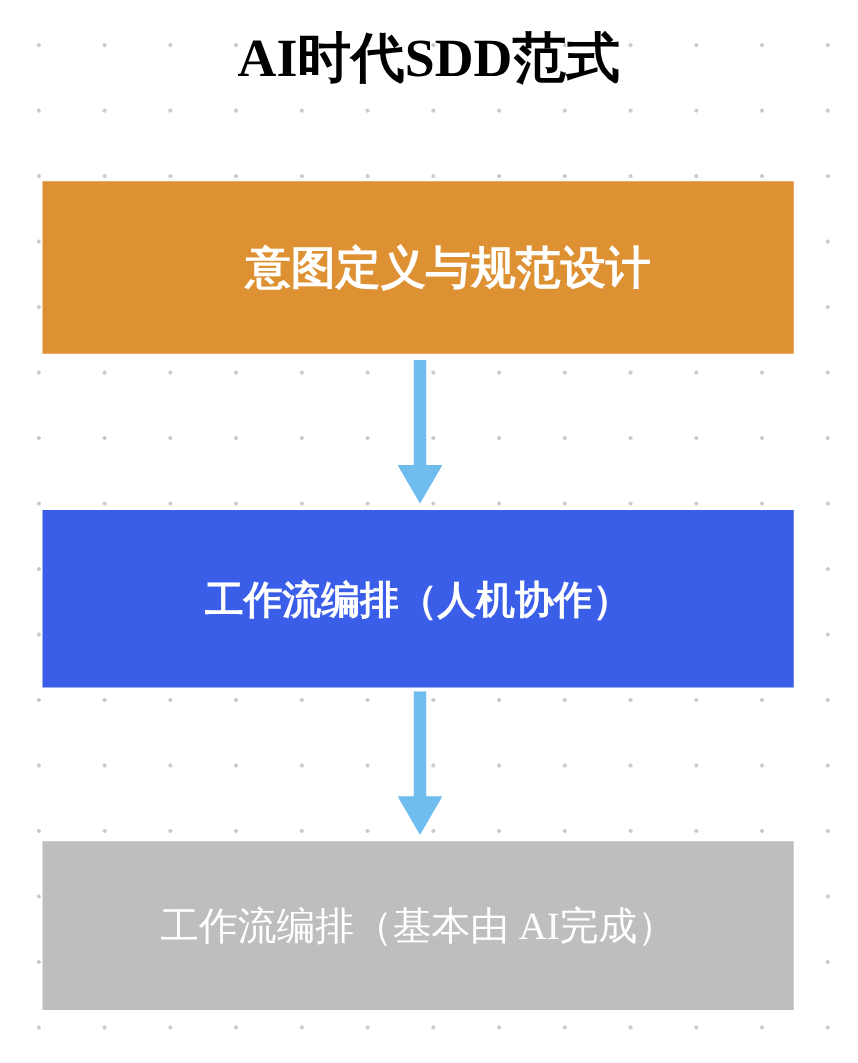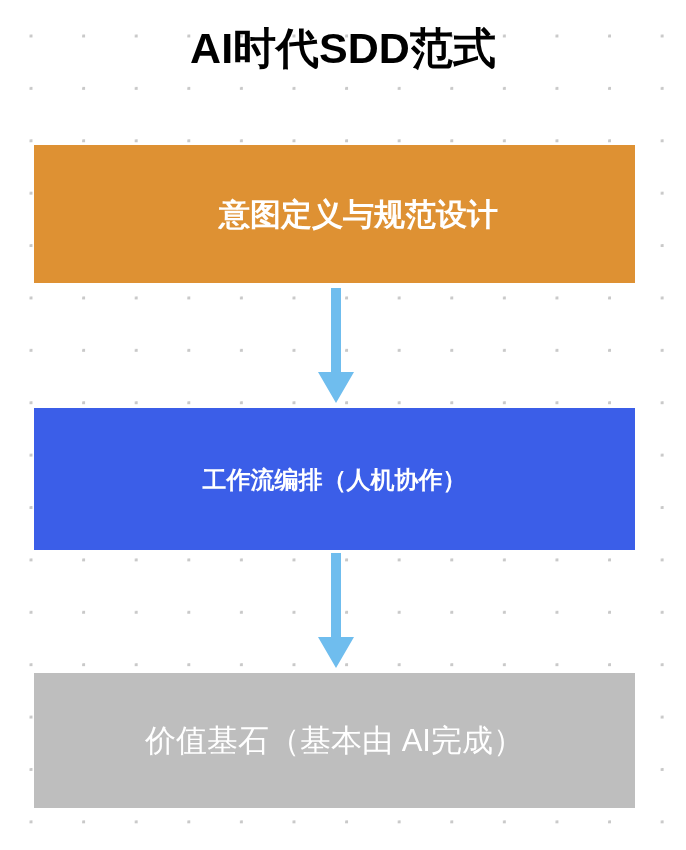--- a/index.html
+++ b/index.html
@@ -64,33 +64,33 @@
     display: block;
     white-space: nowrap;
   }
 
   #box-intent {
     top: 145px;
     height: 138px;
     background-color: #de9133;
   }
   #box-intent .box-line {
-    font-size: 31px;
+    font-size: 36px;
     line-height: 43px;
     font-weight: 700;
     margin-left: 48px;
   }
 
   #box-workflow {
     top: 408px;
     height: 142px;
     background-color: #3b5ee8;
   }
   #box-workflow .box-line {
-    font-size: 24px;
+    font-size: 31px;
     line-height: 43px;
     font-weight: 700;
   }
 
   #box-coding {
     top: 673px;
     height: 135px;
     background-color: #bebebe;
   }
   #box-coding .box-line {
@@ -115,21 +115,21 @@
     height: 115px;
   }
   #arrow-2 {
     top: 553px;
     height: 115px;
   }
 </style>
 </head>
 <body>
 
-<div id="canvas" style="background-color: rgb(255, 255, 255);">
+<div id="canvas" style="background-color: rgb(255, 255, 255); font-family: Liberation Serif, serif;">
 
   <div id="title">AI时代SDD范式</div>
 
   <div class="flow-box" id="box-intent" style="background-color: rgb(222, 145, 51); color: rgb(255, 255, 255);">
     <span class="box-text">
       <span class="box-line">意图定义与规范设计</span>
     </span>
   </div>
 
   <div class="arrow" id="arrow-1">
@@ -145,17 +145,17 @@
   </div>
 
   <div class="arrow" id="arrow-2">
     <svg viewBox="0 0 36 115" preserveAspectRatio="none" aria-hidden="true">
       <polygon points="13,0 23,0 23,84 36,84 18,115 0,84 13,84" fill="#6fbdee"></polygon>
     </svg>
   </div>
 
   <div class="flow-box" id="box-coding" style="background-color: rgb(190, 190, 190); color: rgb(255, 255, 255);">
     <span class="box-text">
-      <span class="box-line">价值基石（基本由 AI完成）</span>
+      <span class="box-line">工作流编排（基本由 AI完成）</span>
     </span>
   </div>
 
 </div>
 
 </body></html>

